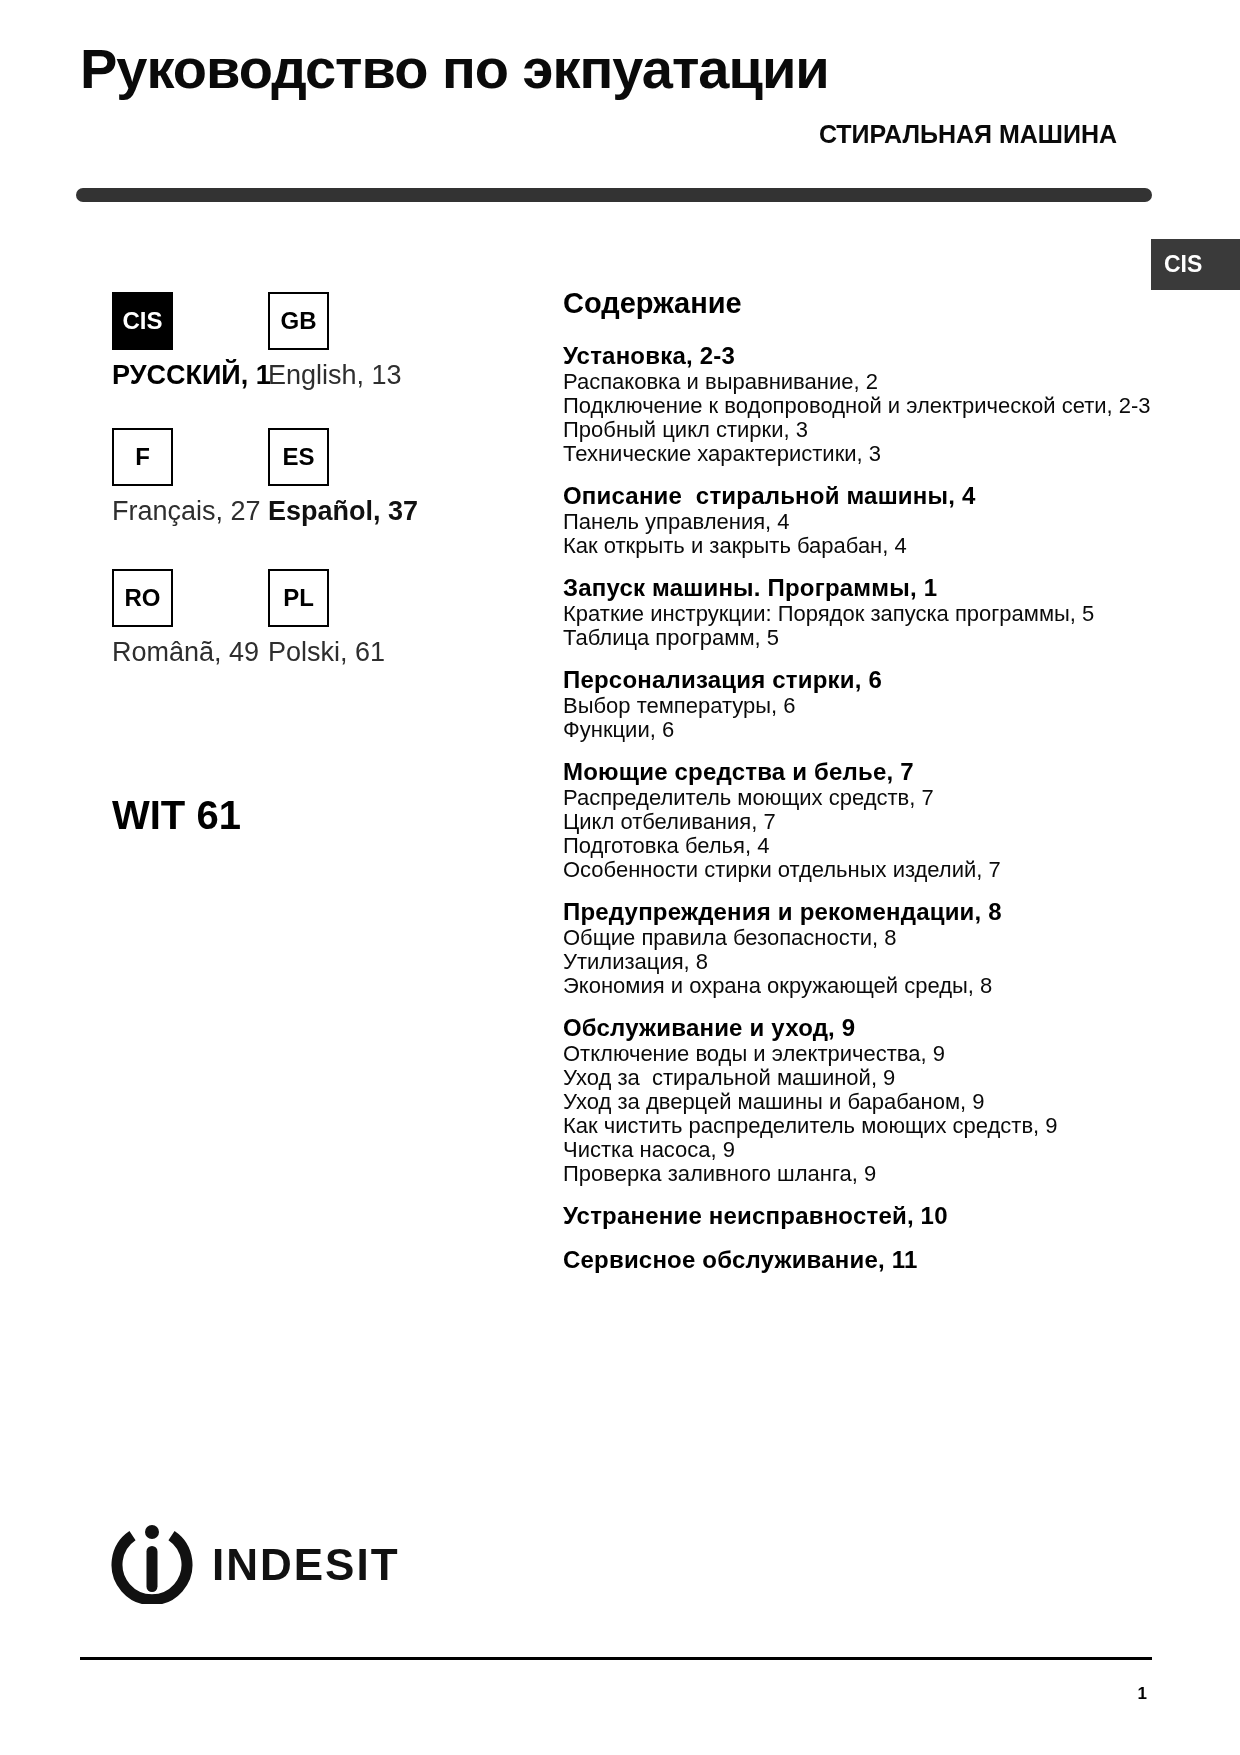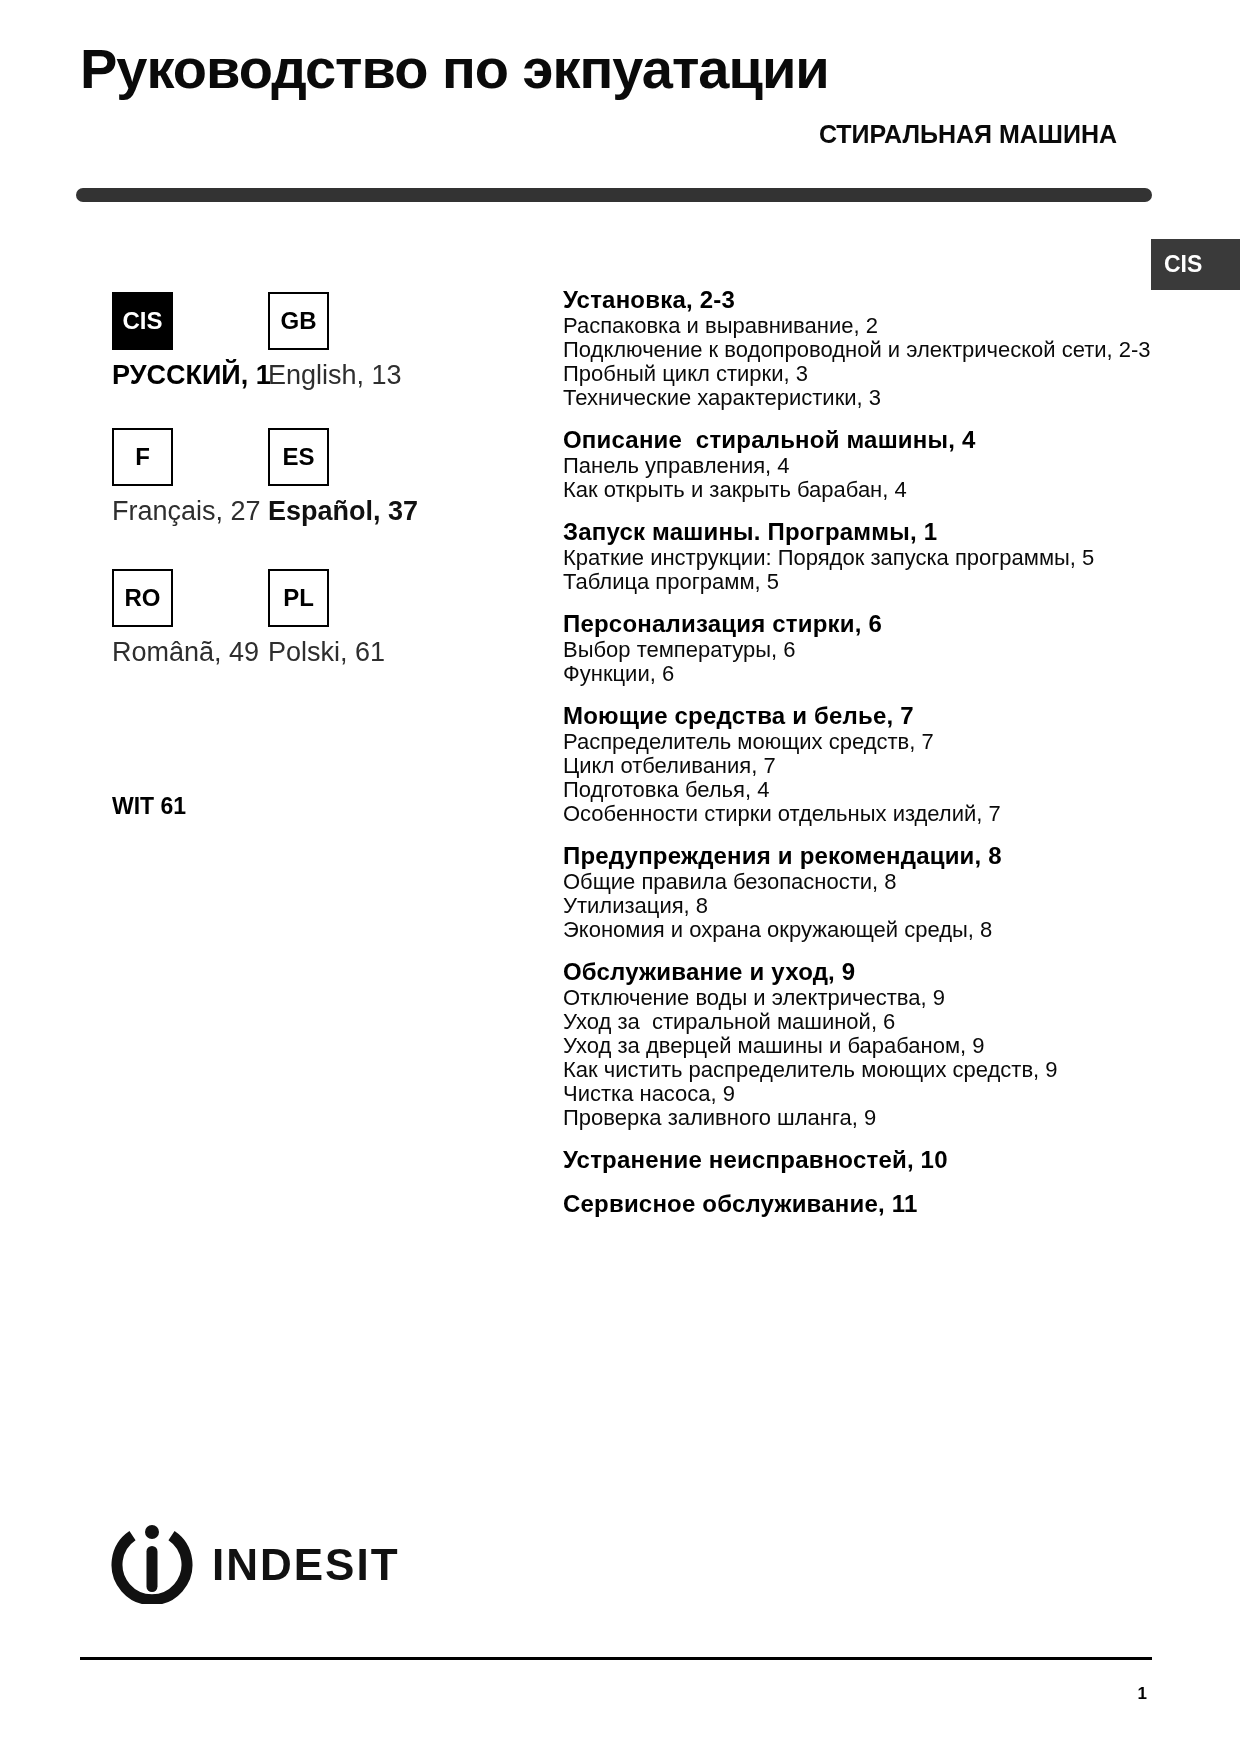--- a/index.html
+++ b/index.html
@@ -51,21 +51,21 @@
   .lang-label.bold { font-weight:bold; color:#000; }
   .lang-label.semibold { font-weight:600; color:#111; }
   .pos-r0c0 { left:112px; top:292px; }
   .pos-r0c1 { left:268px; top:292px; }
   .pos-r1c0 { left:112px; top:428px; }
   .pos-r1c1 { left:268px; top:428px; }
   .pos-r2c0 { left:112px; top:569px; }
   .pos-r2c1 { left:268px; top:569px; }
   .model-code {
     position:absolute; left:112px; top:793px;
-    font-size:23px; font-weight:bold; letter-spacing:0;
+    font-size:40px; font-weight:bold; letter-spacing:0;
   }
   .toc {
     position:absolute; left:563px; top:286px; width:470px;
   }
   .toc-heading {
     font-size:29px; font-weight:bold; line-height:34px;
     margin-bottom:22px; white-space:nowrap;
   }
   .toc-section { margin-top:16px; }
   .toc-section.first { margin-top:0; }
@@ -128,20 +128,21 @@
     <div class="lang-label">Românã, 49</div>
   </div>
   <div class="lang-cell pos-r2c1">
     <div class="lang-box">PL</div>
     <div class="lang-label">Polski, 61</div>
   </div>
 
   <div class="model-code">WIT 61</div>
 
   <div class="toc">
+    <div class="toc-heading">Содержание</div>
 
     <div class="toc-section first">
       <div class="toc-sec-title">Установка, 2-3</div>
       <div class="toc-item">Распаковка и выравнивание, 2</div>
       <div class="toc-item">Подключение к водопроводной и электрической сети, 2-3</div>
       <div class="toc-item">Пробный цикл стирки, 3</div>
       <div class="toc-item">Технические характеристики, 3</div>
     </div>
 
     <div class="toc-section">
@@ -173,21 +174,21 @@
     <div class="toc-section">
       <div class="toc-sec-title">Предупреждения и рекомендации, 8</div>
       <div class="toc-item">Общие правила безопасности, 8</div>
       <div class="toc-item">Утилизация, 8</div>
       <div class="toc-item">Экономия и охрана окружающей среды, 8</div>
     </div>
 
     <div class="toc-section">
       <div class="toc-sec-title">Обслуживание и уход, 9</div>
       <div class="toc-item">Отключение воды и электричества, 9</div>
-      <div class="toc-item">Уход за  стиральной машиной, 6</div>
+      <div class="toc-item">Уход за  стиральной машиной, 9</div>
       <div class="toc-item">Уход за дверцей машины и барабаном, 9</div>
       <div class="toc-item">Как чистить распределитель моющих средств, 9</div>
       <div class="toc-item">Чистка насоса, 9</div>
       <div class="toc-item">Проверка заливного шланга, 9</div>
     </div>
 
     <div class="toc-section">
       <div class="toc-sec-title">Устранение неисправностей, 10</div>
     </div>
 

